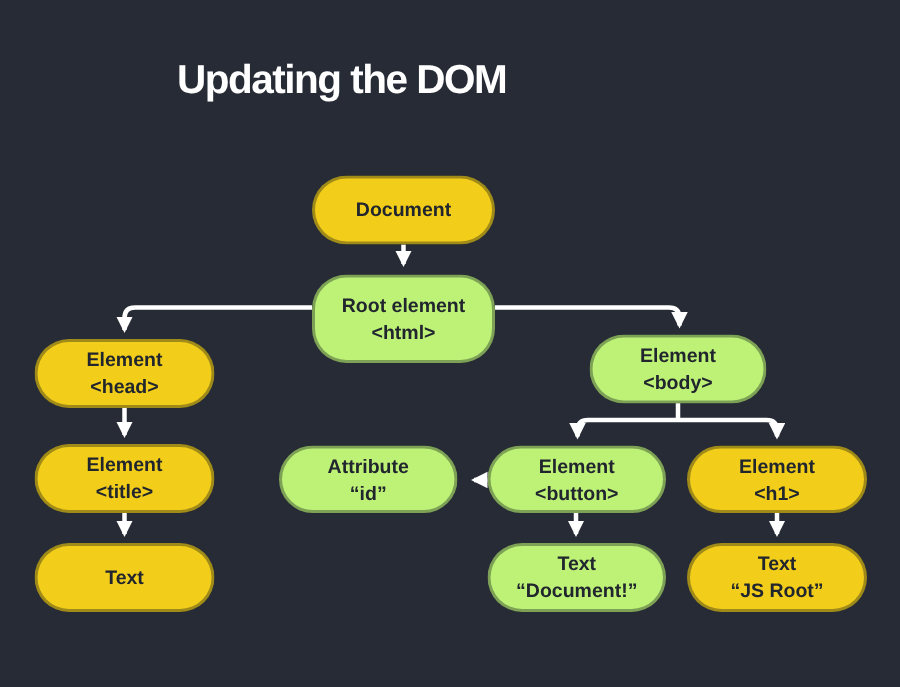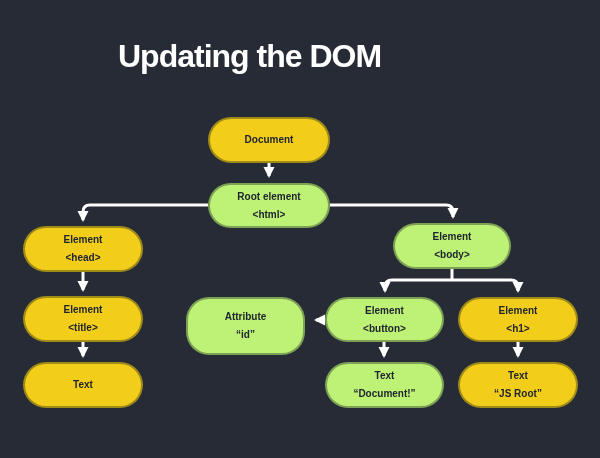--- a/index.html
+++ b/index.html
@@ -6,36 +6,36 @@
   .stage{
     position:relative;
     width:600px;height:458px;
     background:#262b35;
     overflow:hidden;
     font-family:"Liberation Sans",sans-serif;
   }
   .diagram-title{
     position:absolute;
     left:118px;top:38px;
-    font-size:32px;
+    font-size:27px;
     font-weight:bold;
     letter-spacing:-1px;
     color:#ffffff;
   }
   .arrows{position:absolute;left:0;top:0;}
   .node{
     position:absolute;
     border-radius:23px;
     display:flex;
     flex-direction:column;
     justify-content:center;
     align-items:center;
     text-align:right;
     font-weight:bold;
-    font-size:10px;
+    font-size:13px;
     line-height:18px;
     color:#21252d;
     border:2px solid rgba(10,14,22,0.35);
     box-sizing:border-box;
   }
   .node.yellow{background:#f2ce1b;}
   .node.green{background:#bdf277;}
 </style>
 </head>
 <body>
@@ -62,41 +62,41 @@
       <path d="M325 320 L316 320" marker-end="url(#ah)"></path>
       <path d="M384 342 L384 356" marker-end="url(#ah)"></path>
       <path d="M518 342 L518 356" marker-end="url(#ah)"></path>
     </g>
   </svg>
 
   <div class="node yellow" style="left:208px;top:117px;width:122px;height:46px">
     <span>Document</span>
   </div>
 
-  <div class="node green" style="left:208px;top:183px;width:122px;height:45px">
+  <div class="node green" style="left:208px;top:183px;width:122px;height:59px">
     <span>Root element</span>
     <span>&lt;html&gt;</span>
   </div>
 
   <div class="node yellow" style="left:23px;top:226px;width:120px;height:46px">
     <span>Element</span>
     <span>&lt;head&gt;</span>
   </div>
 
   <div class="node green" style="left:393px;top:223px;width:118px;height:46px">
     <span>Element</span>
     <span>&lt;body&gt;</span>
   </div>
 
   <div class="node yellow" style="left:23px;top:296px;width:120px;height:46px">
     <span>Element</span>
     <span>&lt;title&gt;</span>
   </div>
 
-  <div class="node green" style="left:186px;top:297px;width:119px;height:58px">
+  <div class="node green" style="left:186px;top:297px;width:119px;height:45px">
     <span>Attribute</span>
     <span>“id”</span>
   </div>
 
   <div class="node green" style="left:325px;top:297px;width:119px;height:45px">
     <span>Element</span>
     <span>&lt;button&gt;</span>
   </div>
 
   <div class="node yellow" style="left:458px;top:297px;width:120px;height:45px">

